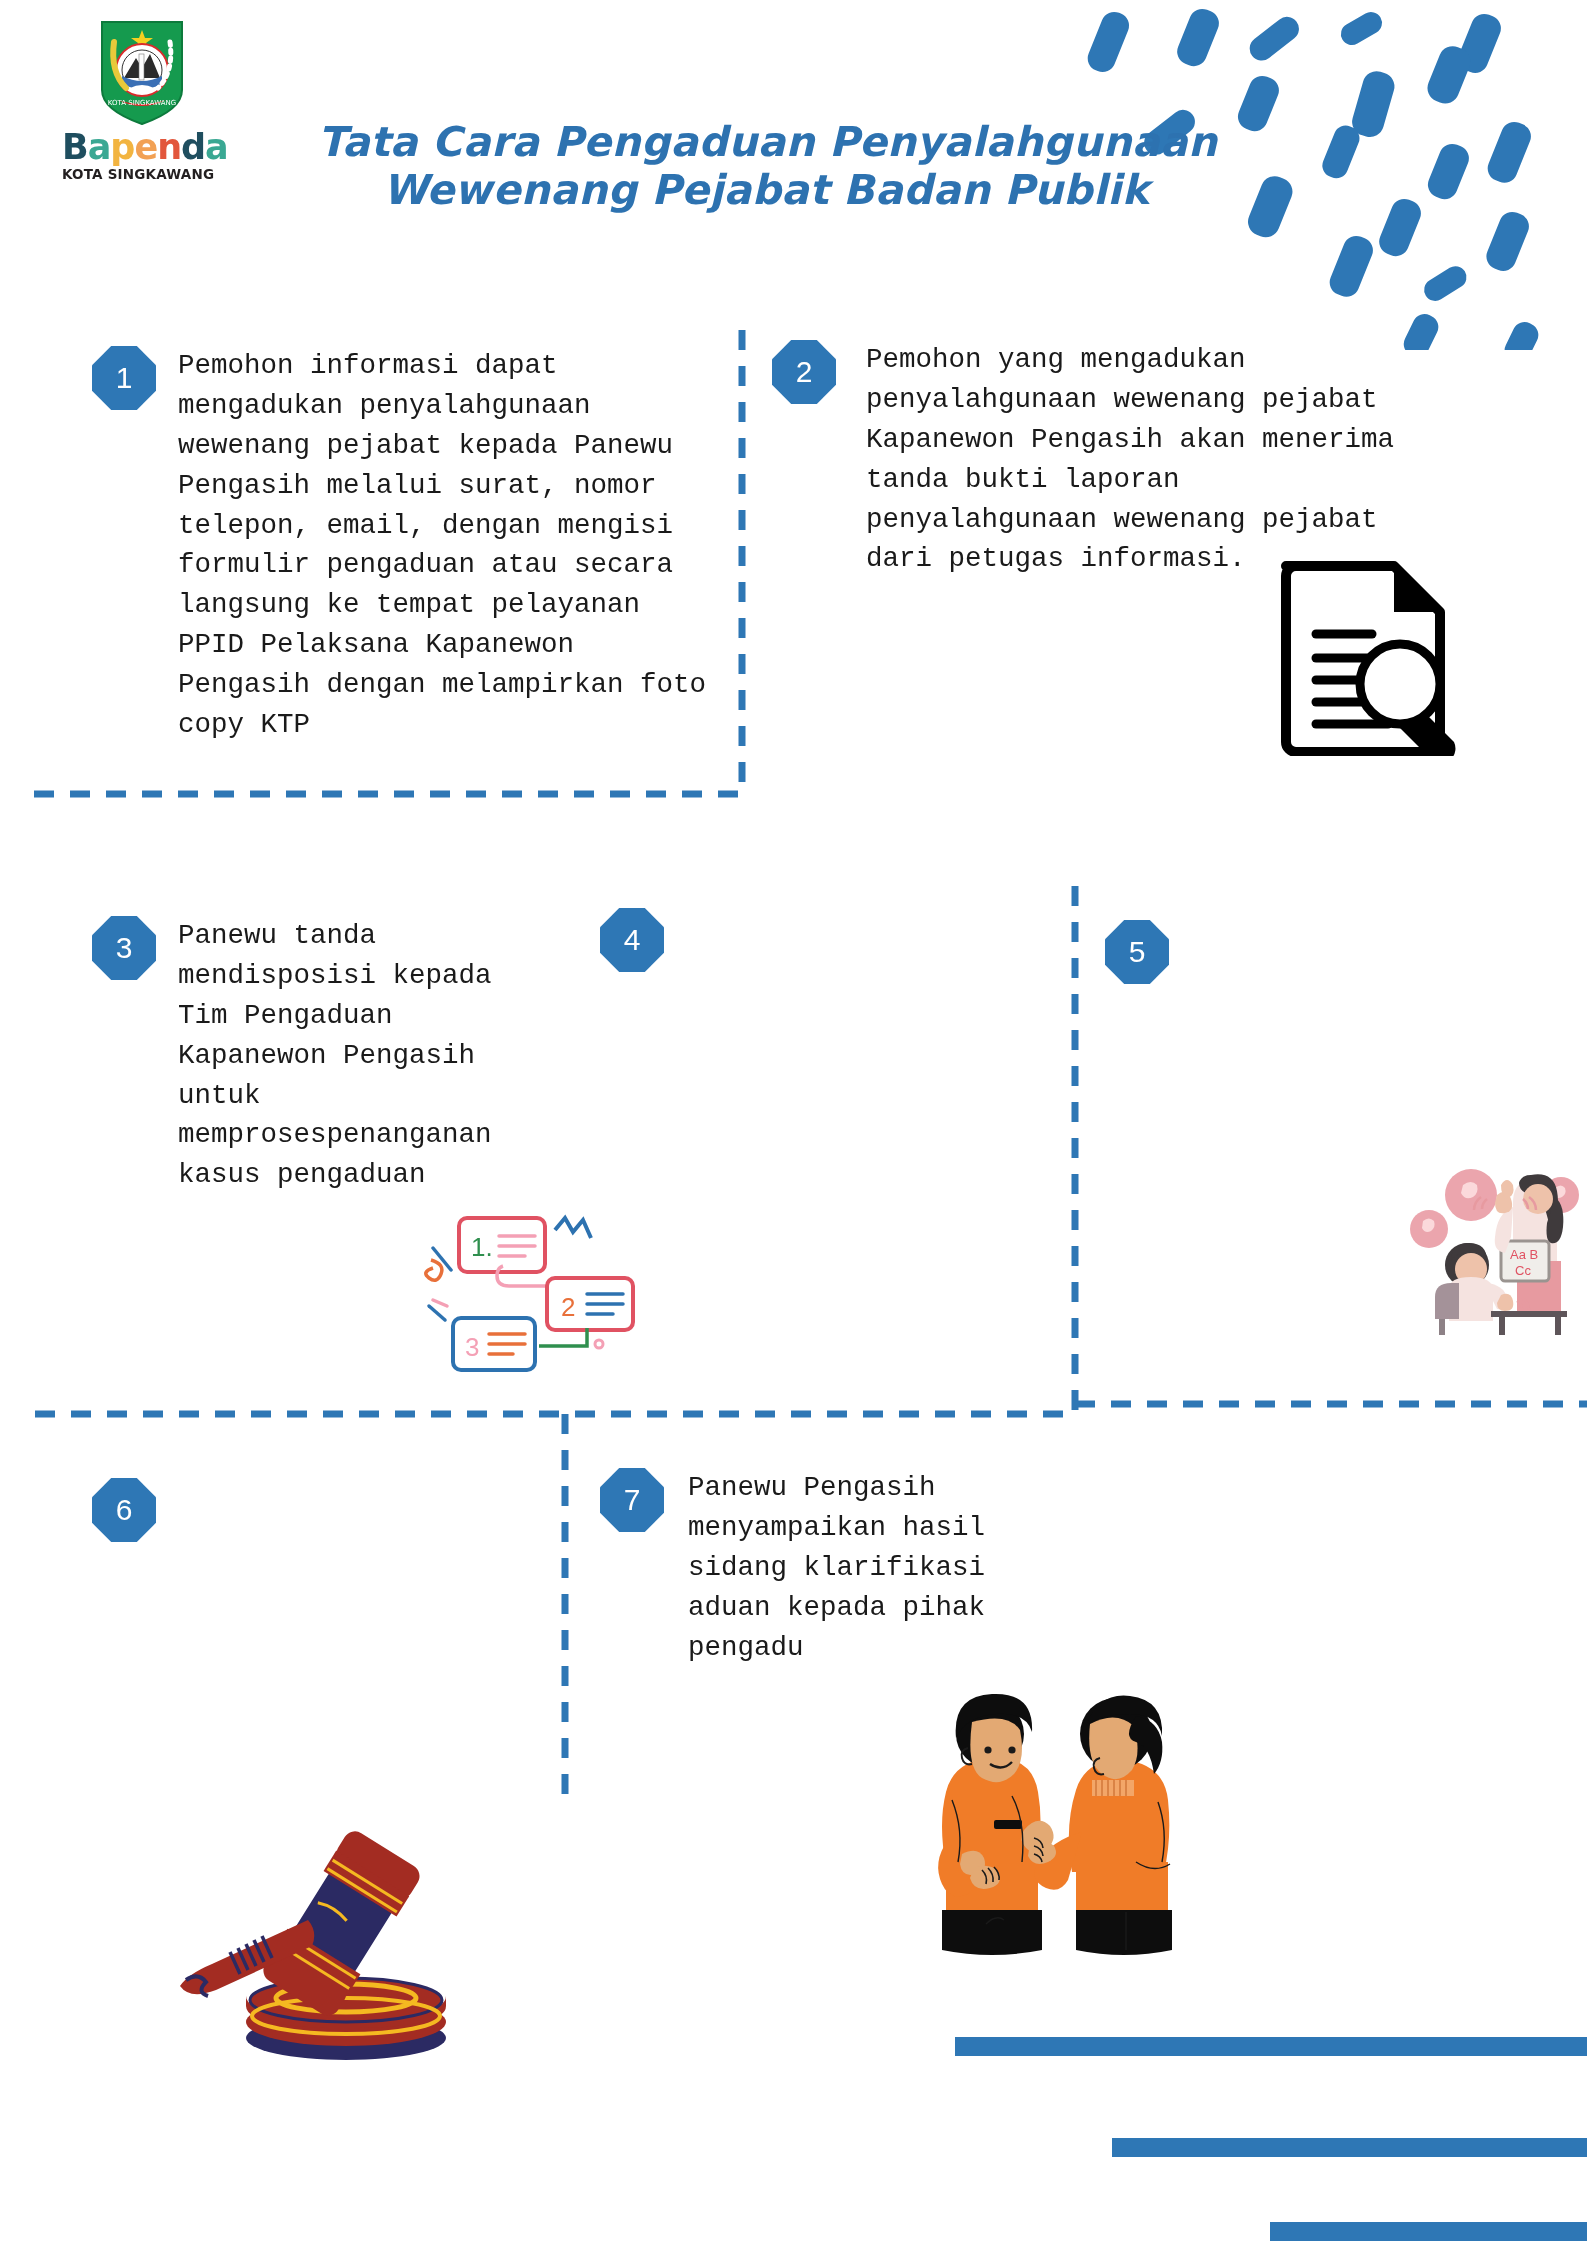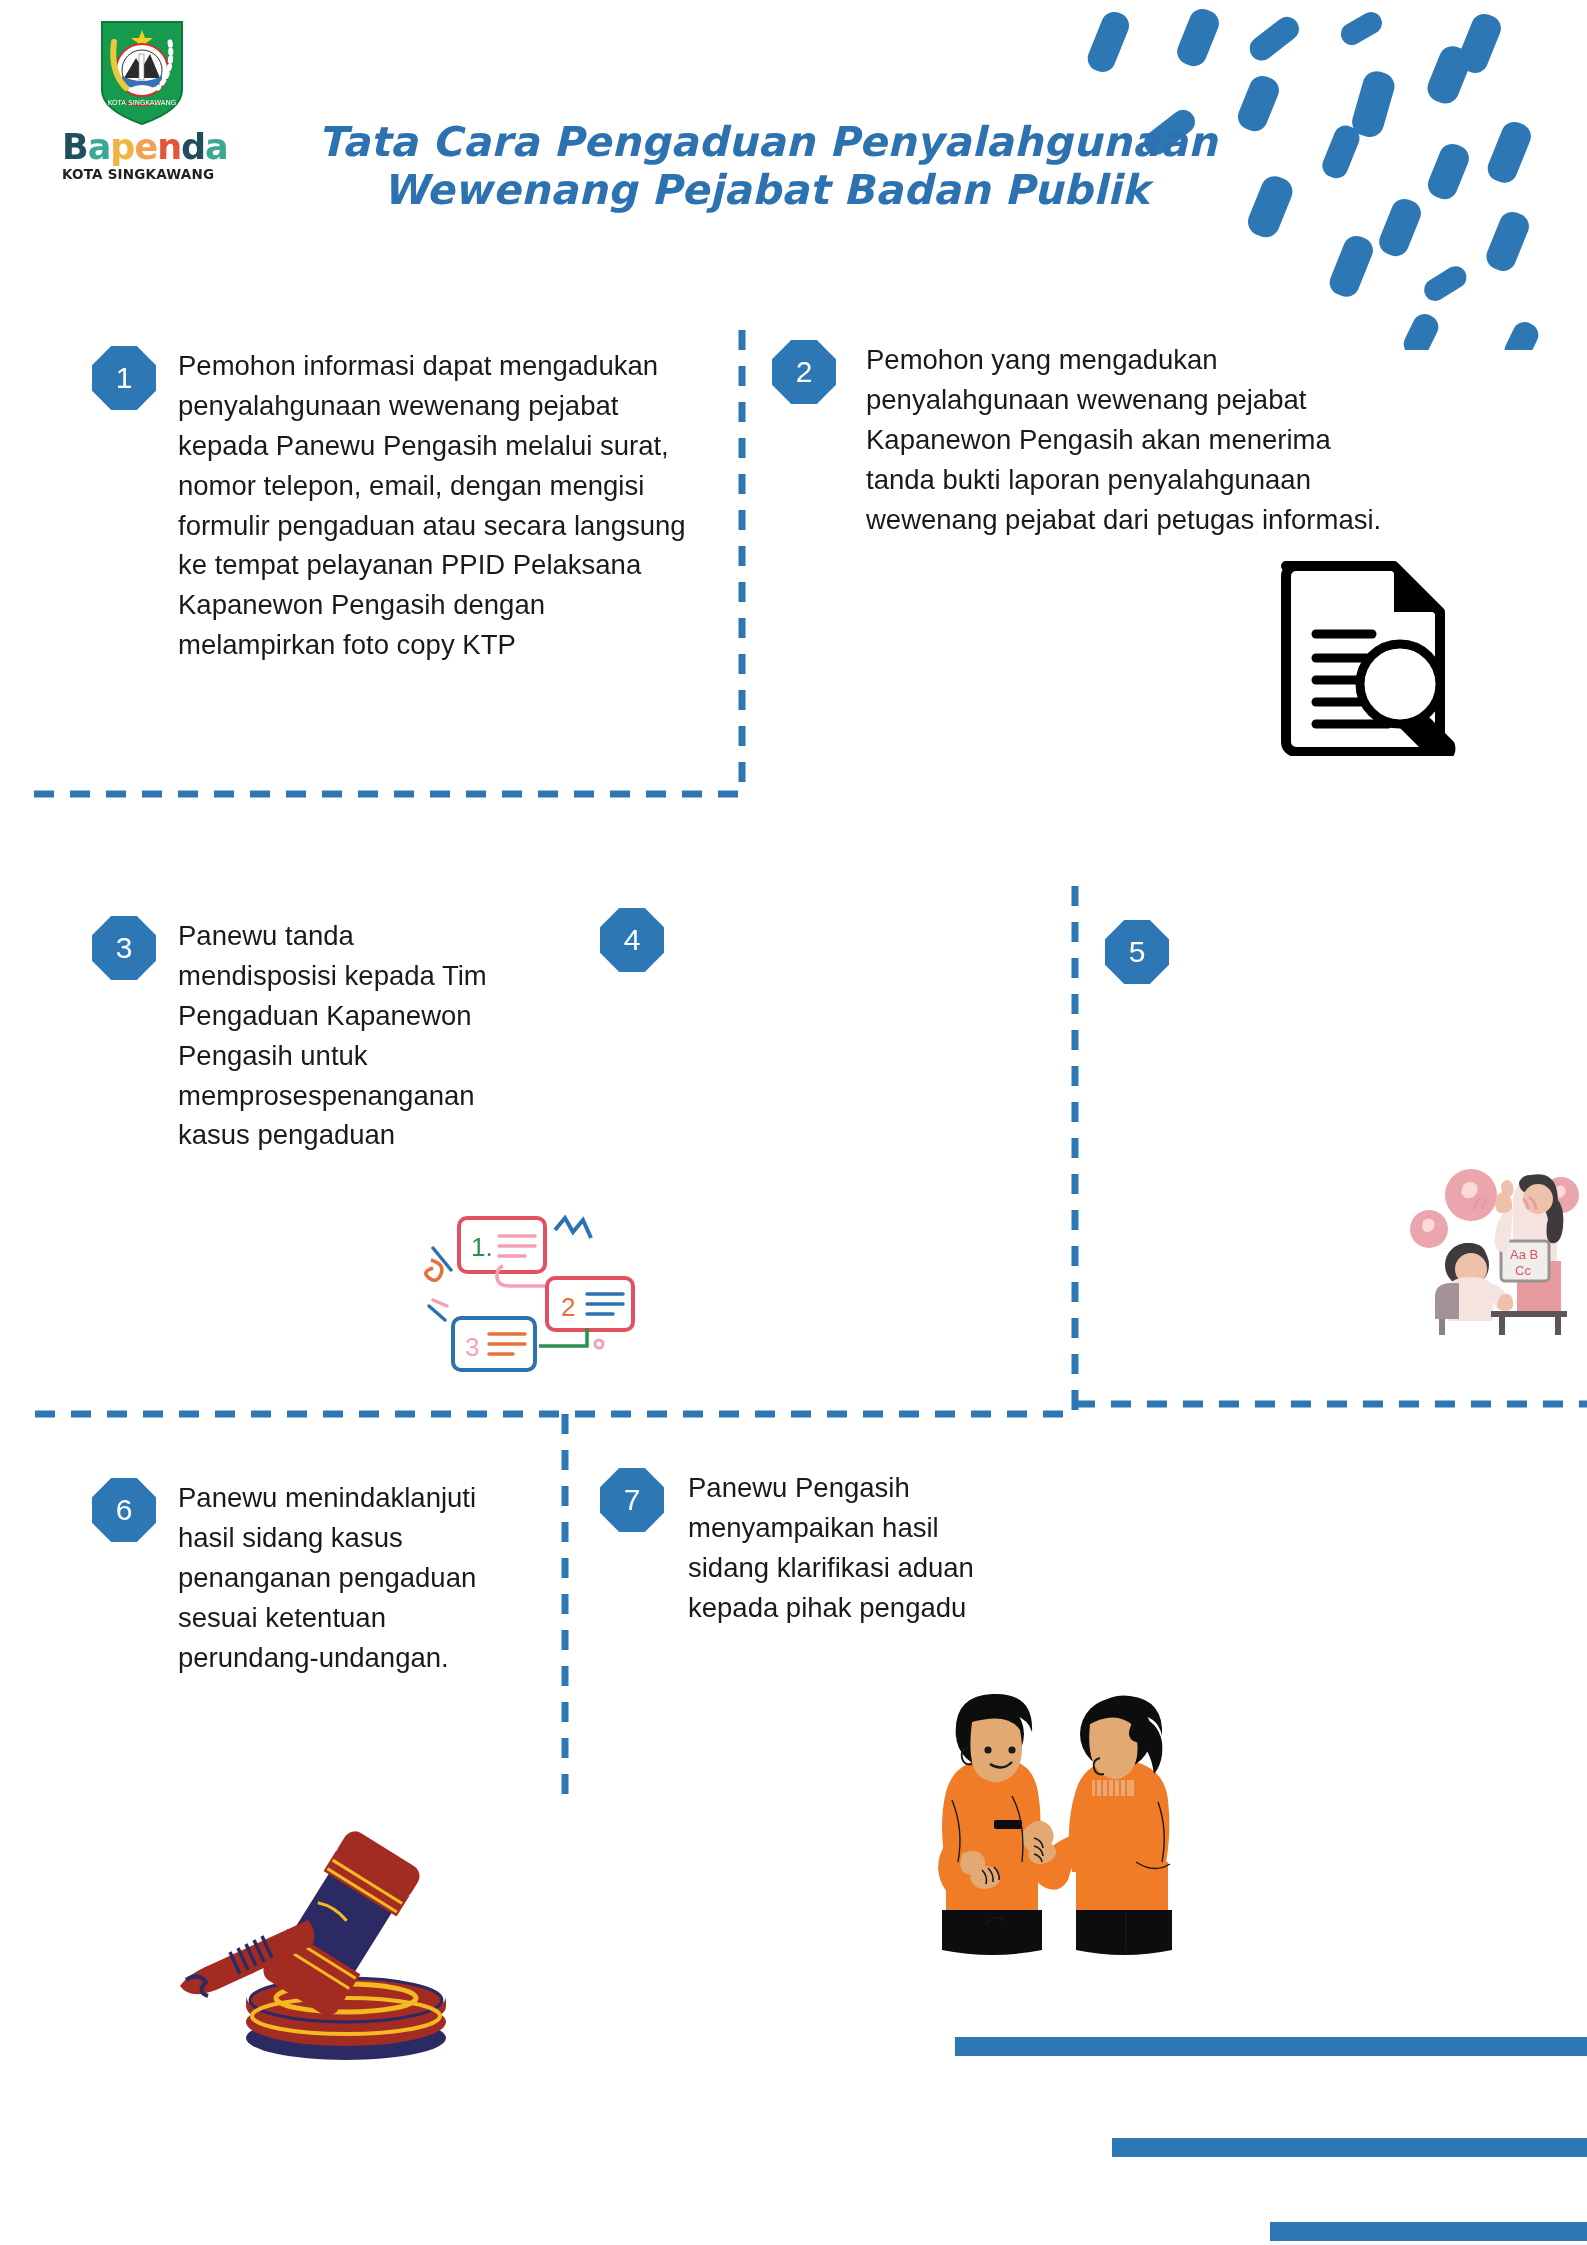--- a/index.html
+++ b/index.html
@@ -83,21 +83,21 @@
     font-size: 30px;
     font-family: "Liberation Sans", sans-serif;
     display: flex; align-items: center; justify-content: center;
     clip-path: polygon(30% 0%, 70% 0%, 100% 30%, 100% 70%, 70% 100%, 30% 100%, 0% 70%, 0% 30%);
     line-height: 1;
   }
   .step-text {
     color: #1a1a1a;
     font-size: 27.5px;
     line-height: 1.45;
-    font-family: Liberation Sans, sans-serif;
+    font-family: Liberation Mono, monospace;
     white-space: pre-line;
   }
 
   #step-1 { left: 92px;  top: 346px; width: 620px; }
   #step-1 .step-text { margin-left: 22px; width: 530px; }
 
   #step-2 { left: 772px; top: 340px; width: 700px; }
   #step-2 .step-text { margin-left: 30px; width: 540px; }
 
   #step-3 { left: 92px;  top: 916px; width: 450px; }
@@ -257,21 +257,20 @@
   <div class="step" id="step-4">
     <div class="badge">4</div>
   </div>
 
   <div class="step" id="step-5">
     <div class="badge">5</div>
   </div>
 
   <div class="step" id="step-6">
     <div class="badge">6</div>
-    <div class="step-text">Panewu menindaklanjuti hasil sidang kasus penanganan pengaduan sesuai ketentuan perundang-undangan.</div>
   </div>
 
   <div class="step" id="step-7">
     <div class="badge">7</div>
     <div class="step-text">Panewu Pengasih menyampaikan hasil sidang klarifikasi aduan kepada pihak pengadu</div>
   </div>
 
   <svg class="illus" id="illus-doc-search" viewBox="0 0 220 200">
     <path d="M18 10 h108 l46 46 v130 a10 10 0 0 1 -10 10 H28 a10 10 0 0 1 -10 -10 V20 a10 10 0 0 1 10 -10 Z" fill="#ffffff" stroke="#000" stroke-width="10" stroke-linejoin="round"></path>
     <path d="M126 10 l46 46 h-46 Z" fill="#000"></path>

